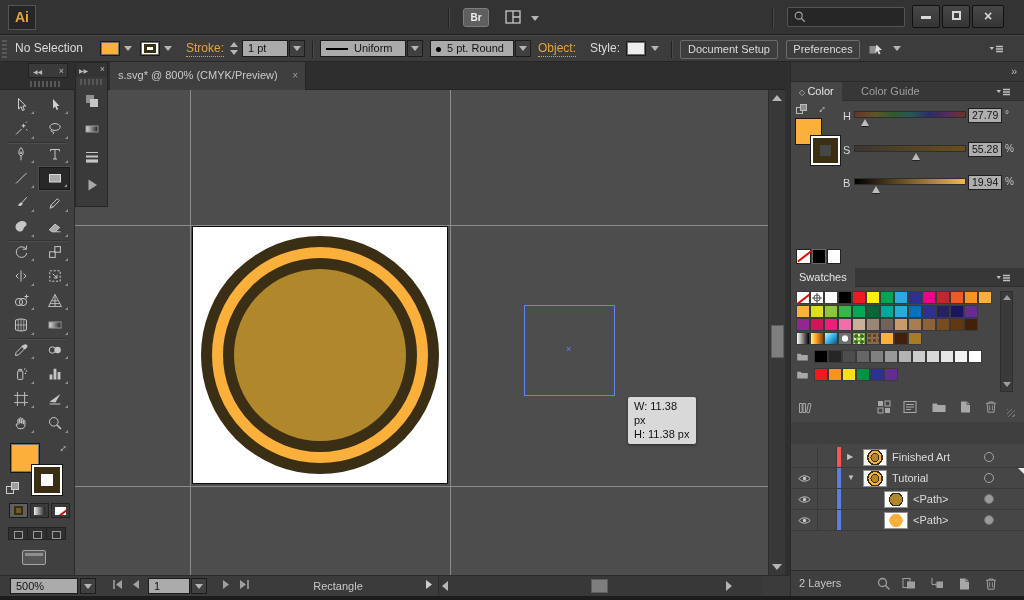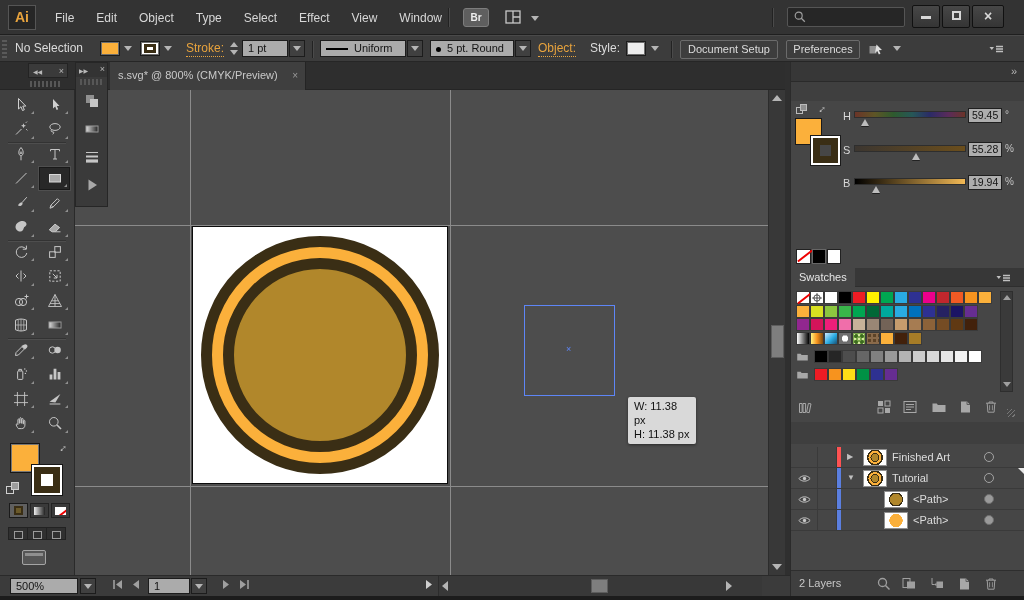--- a/index.html
+++ b/index.html
@@ -115,31 +115,20 @@
   .grip-corner{position:absolute;width:8px;height:8px;background:repeating-linear-gradient(135deg,#777 0 1px,transparent 1px 3px);}
   .txt11{font-size:11px;color:#c8c8c8;}
 </style>
 </head>
 <body>
 
 <div class="window">
 
   <div class="menubar">
     <div class="ai-logo">Ai</div>
-    <div class="menu-items">
-        <span class="menu-item">File</span>
-        <span class="menu-item">Edit</span>
-        <span class="menu-item">Object</span>
-        <span class="menu-item">Type</span>
-        <span class="menu-item">Select</span>
-        <span class="menu-item">Effect</span>
-        <span class="menu-item">View</span>
-        <span class="menu-item">Window</span>
-        <span class="menu-item">Help</span>
-      </div>
     <div class="vsep" style="left:448px;top:8px;height:19px;"></div>
     <div class="br-btn">Br</div>
     <div class="arr-docs">
       <span><svg width="16" height="16" viewBox="0 0 16 16">
             <rect x="1" y="2" width="14" height="12" fill="none" stroke="#C8C8C8" stroke-width="1.3"></rect>
             <path d="M8 2v12M8 8h7" stroke="#C8C8C8" stroke-width="1.3"></path>
           </svg></span>
       <span class="caret" style="position:absolute;right:-4px;top:7px;"></span>
     </div>
     <div class="vsep" style="left:772px;top:8px;height:19px;"></div>
@@ -477,56 +466,65 @@
         </svg></div>
     <div class="grayfield" style="left:148px;top:2px;width:42px;height:16px;">1</div>
     <div class="ddbtn" style="left:191px;top:2px;height:16px;"><span class="caret"></span></div>
     <div class="navbtn" style="left:218px;"><svg width="12" height="11" viewBox="0 0 12 11">
           <path d="M3 1l6 4.5L3 10z" fill="#9f9f9f"></path>
         </svg></div>
     <div class="navbtn" style="left:236px;"><svg width="12" height="11" viewBox="0 0 12 11">
           <path d="M10 1v9" stroke="#9f9f9f" stroke-width="1.6"></path>
           <path d="M2 1l6 4.5L2 10z" fill="#9f9f9f"></path>
         </svg></div>
+    <div class="abs txt11" style="left:258px;top:0;width:160px;text-align:center;line-height:20px;">Rectangle</div>
     <div class="navbtn" style="left:420px;"><svg width="10" height="11" viewBox="0 0 10 11">
           <path d="M3 1l6 4.5L3 10z" fill="#cfcfcf"></path>
         </svg></div>
     <div class="hscroll">
       <div style="position:absolute;left:3px;top:5px;">
           <i class="tri" style="display:block;border-top:5px solid transparent;border-bottom:5px solid transparent;border-right:6px solid #b5b5b5;"></i>
         </div>
       <div class="hthumb"></div>
       <div style="position:absolute;right:30px;top:5px;">
           <i class="tri" style="display:block;border-top:5px solid transparent;border-bottom:5px solid transparent;border-left:6px solid #b5b5b5;"></i>
         </div>
     </div>
   </div>
 
   <div class="dock">
     <div class="dock-top">
         <span style="position:absolute;right:8px;top:3px;font-size:11px;">»</span>
       </div>
 
+    <div class="phdr" style="top:20px;">
+      <div class="ptab active" style="left:0;"><span style="font-size:8px;color:#bbb;">◇ </span><span>Color</span></div>
+      <div class="ptab" style="left:62px;">Color Guide</div>
+      <div class="pmenu" style="left:204px;"><svg width="16" height="16" viewBox="0 0 16 16">
+            <path d="M1.5 5l4.5 0-2.2 3z" fill="#C0C0C0"></path>
+            <path d="M8 4.5h7M8 7h7M8 9.5h7" stroke="#C0C0C0" stroke-width="1.3"></path>
+          </svg></div>
+    </div>
     <div class="pbody" style="top:39px;height:167px;">
       <div class="abs" style="left:5px;top:3px;width:14px;height:12px;">
           <span style="position:absolute;left:0;top:3px;width:7px;height:7px;border:1px solid #bbb;"></span>
           <span style="position:absolute;left:4px;top:0;width:7px;height:7px;border:1px solid #bbb;background:#8f8f8f;"></span>
         </div>
       <div class="abs" style="left:24px;top:1px;color:#c9c9c9;font-size:11px;transform:rotate(-45deg);">↔</div>
       <div class="abs" style="left:4px;top:17px;width:27px;height:27px;background:#fbb03b;border:1px solid #1a1a1a;"></div>
       <div class="abs" style="left:19px;top:34px;width:31px;height:31px;background:#fff;border:1px solid #1a1a1a;">
           <span style="position:absolute;left:2px;top:2px;width:25px;height:25px;border:7px solid #3a2e15;"></span>
           <span style="position:absolute;left:9px;top:9px;width:11px;height:11px;background:#464646;"></span>
         </div>
 
       <div class="cslider">
         <div class="cslider-label" style="top:9px;">H</div>
         <div class="ctrack" style="top:10px;background:linear-gradient(90deg,#6b3428,#5e5526 18%,#2e5a2e 35%,#265757 52%,#2b2b66 68%,#5a2b5a 85%,#6b3428);"></div>
         <div class="cthumb" style="top: 18px; left: 70.3307px;"></div>
-        <div class="cval" style="top:7px;">59.45</div>
+        <div class="cval" style="top:7px;">27.79</div>
         <div class="csuf" style="top:8px;">°</div>
       </div>
       <div class="cslider">
         <div class="cslider-label" style="top:43px;">S</div>
         <div class="ctrack" style="top:44px;background:linear-gradient(90deg,#3c3630,#6b4e1c);"></div>
         <div class="cthumb" style="top: 52px; left: 120.914px;"></div>
         <div class="cval" style="top:41px;">55.28</div>
         <div class="csuf" style="top:42px;">%</div>
       </div>
       <div class="cslider">

